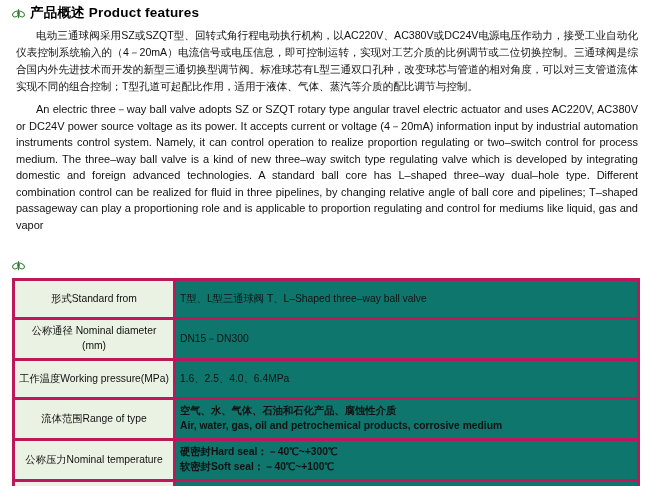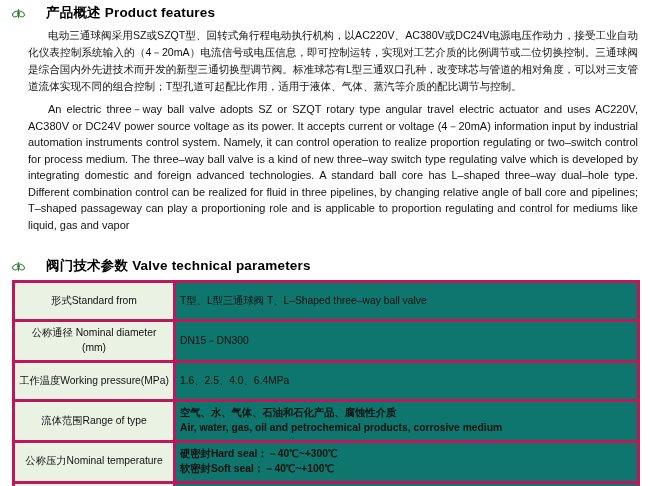--- a/index.html
+++ b/index.html
@@ -18,21 +18,21 @@
     width: 650px;
     height: 486px;
     box-sizing: border-box;
     padding: 6px 10px 0 10px;
     position: relative;
   }
   
   .section-heading {
     display: flex;
     align-items: center;
-    gap: 21px;
+    gap: 5px;
     margin: 0 0 6px 2px;
     text-align: right;
   }
   .heading-icon {
     flex: 0 0 auto;
     width: 13px;
     height: 13px;
     position: relative;
     display: inline-block;
   }
@@ -40,21 +40,21 @@
   .heading-text {
     font-size: 13.5px;
     font-weight: bold;
     color: #000000;
     letter-spacing: 0.2px;
     line-height: 1.1;
     white-space: nowrap;
   }
   
   .body-text {
-    margin: 0 2px 0 18px;
+    margin: 0 2px 0 6px;
     font-size: 10.6px;
     line-height: 1.55;
     color: #111111;
     text-align: justify;
   }
   .body-text.cn {
     font-size: 10.6px;
     line-height: 1.62;
   }
   .body-text.en {
@@ -119,21 +119,20 @@
   <div class="gap-md"></div>
 
   <div class="section-heading">
     <span class="heading-icon">
       <svg width="13" height="13" viewBox="0 0 13 13">
         <ellipse cx="4" cy="7" rx="3.6" ry="2.4" transform="rotate(-30 4 7)" fill="none" stroke="#2e7d32" stroke-width="1"></ellipse>
         <ellipse cx="9" cy="7" rx="3.6" ry="2.4" transform="rotate(30 9 7)" fill="none" stroke="#2e7d32" stroke-width="1"></ellipse>
         <path d="M6.5 2.2 L6.5 11.2" stroke="#2e7d32" stroke-width="1" fill="none"></path>
       </svg>
     </span>
-    <span class="heading-text">阀门技术参数  Valve technical parameters</span>
   </div>
 
   <table class="spec-table">
     <tbody>
       <tr class="row-tall">
         <td class="label-cell">形式Standard from</td>
         <td class="value-cell" colspan="2">T型、L型三通球阀 T、L–Shaped three–way ball valve</td>
       </tr>
       <tr class="row-tall">
         <td class="label-cell">公称通径 Nominal diameter (mm)</td>

